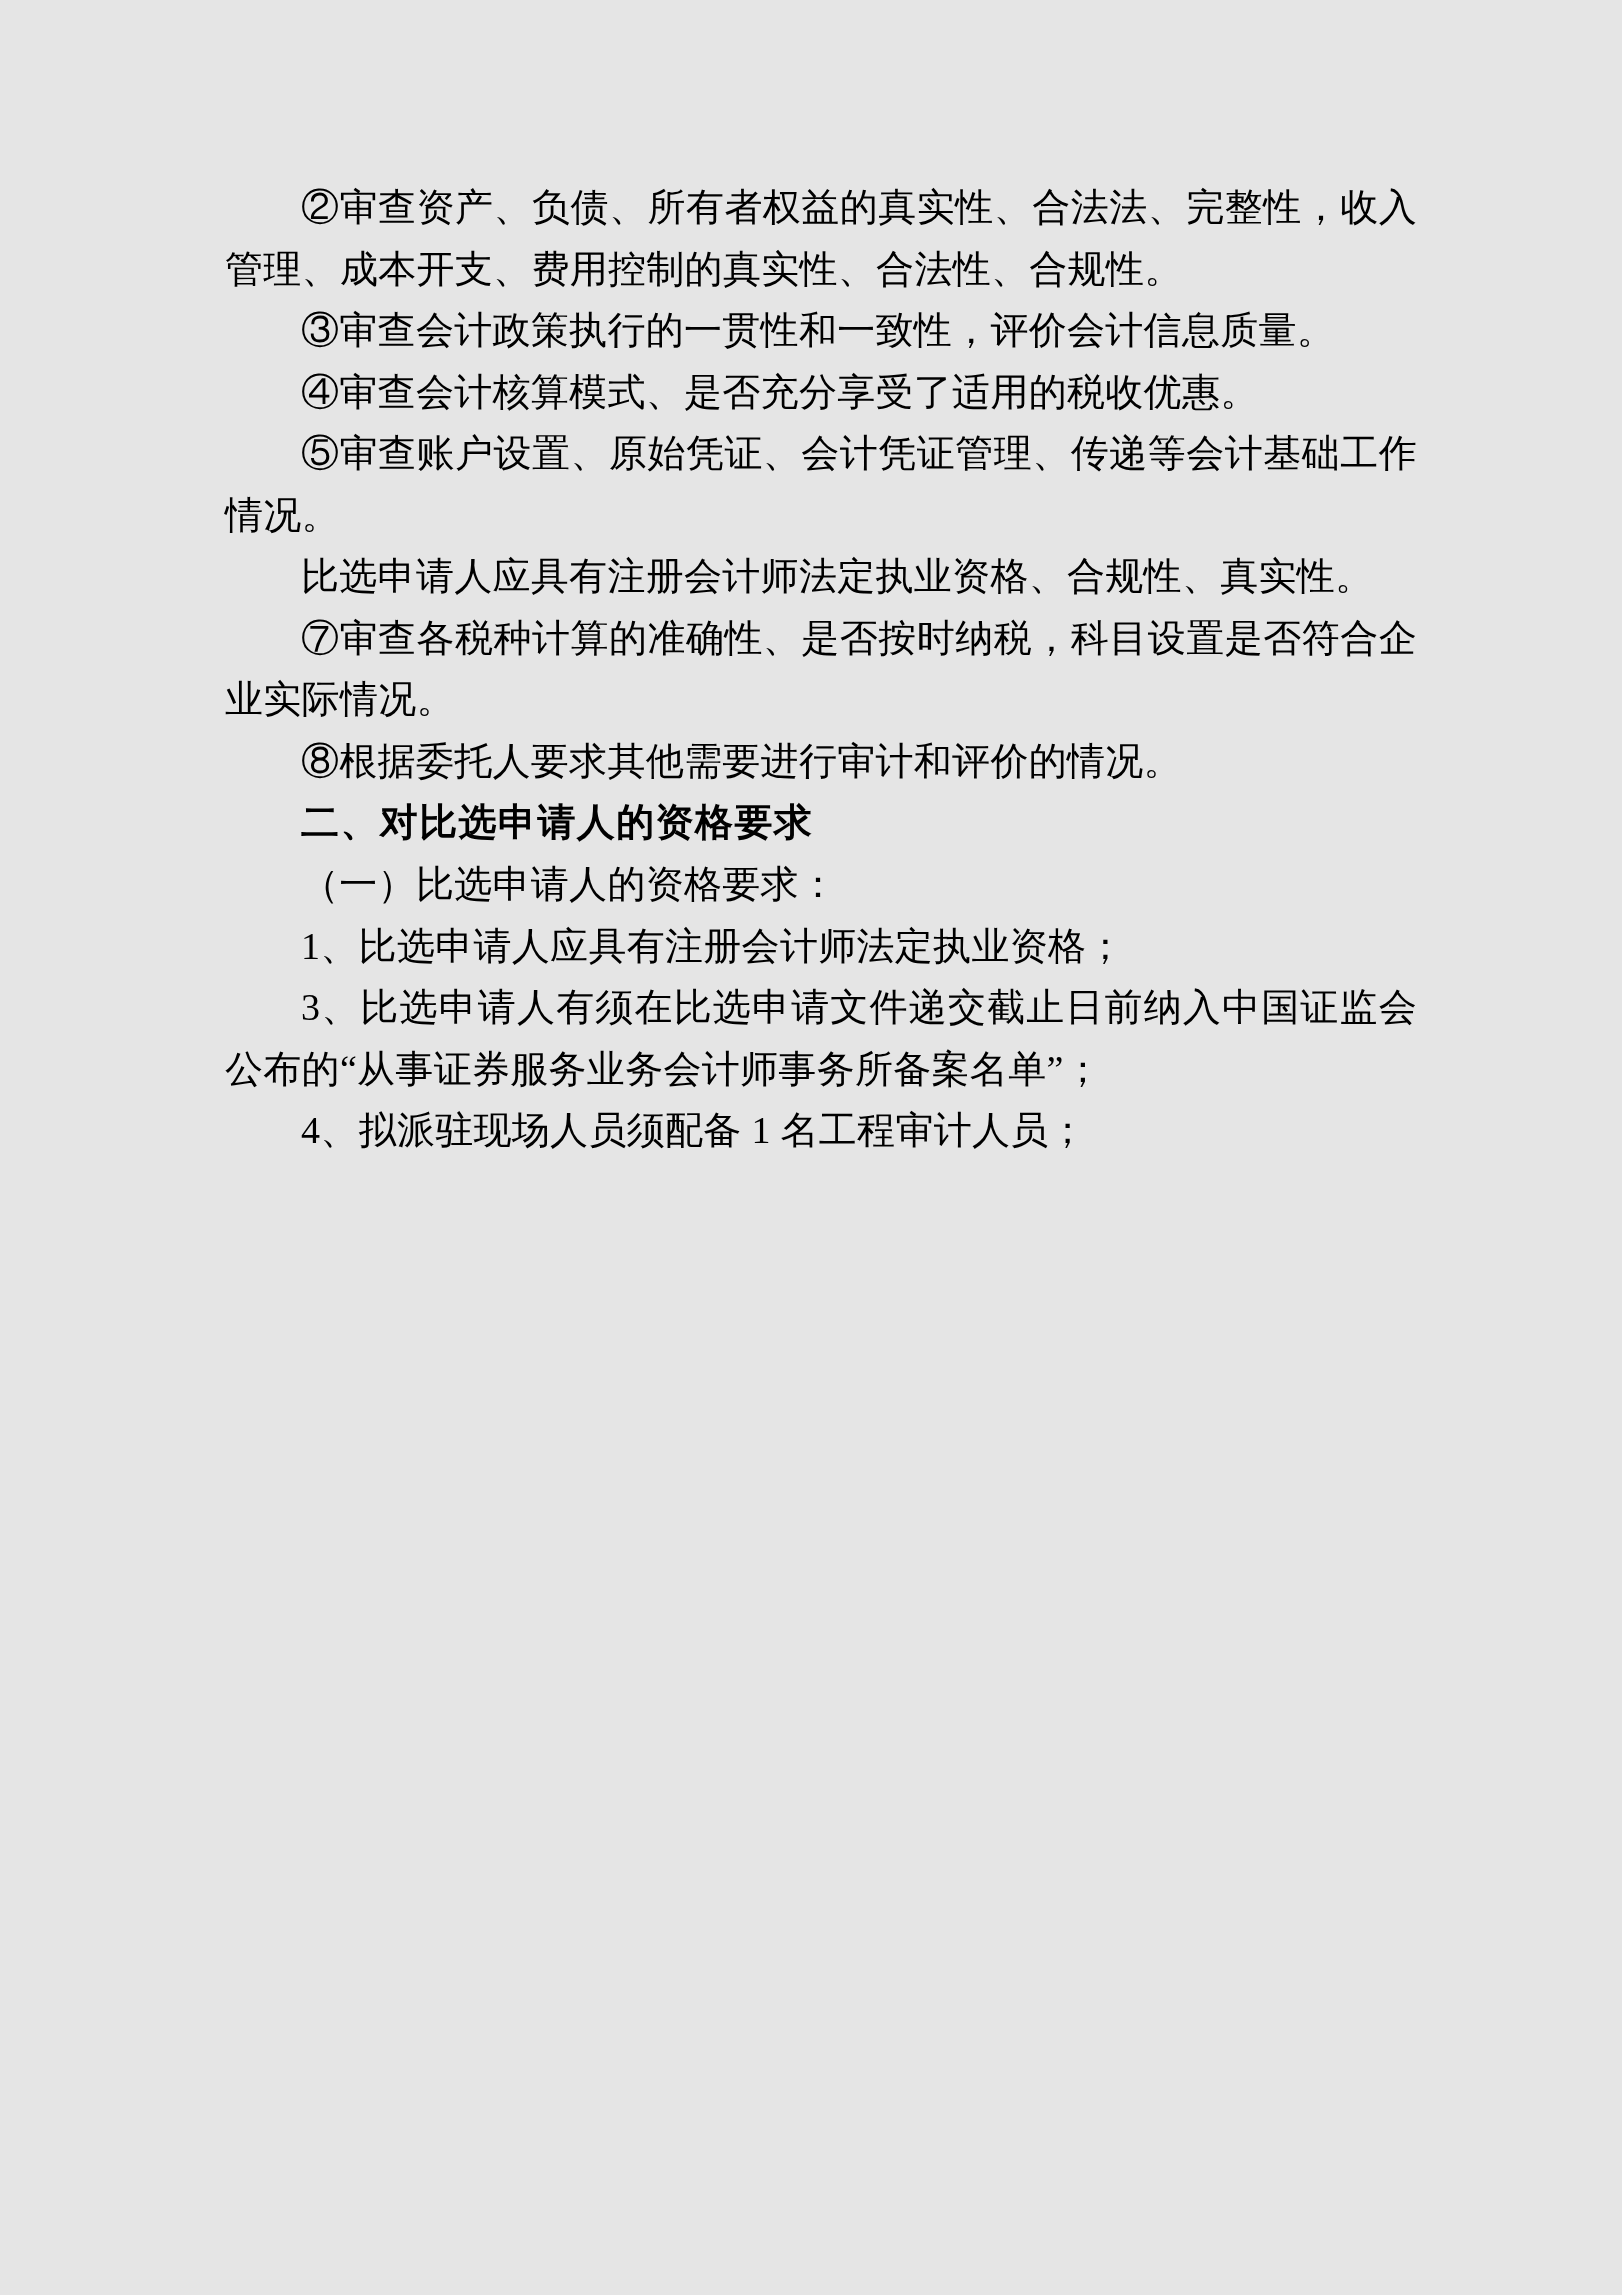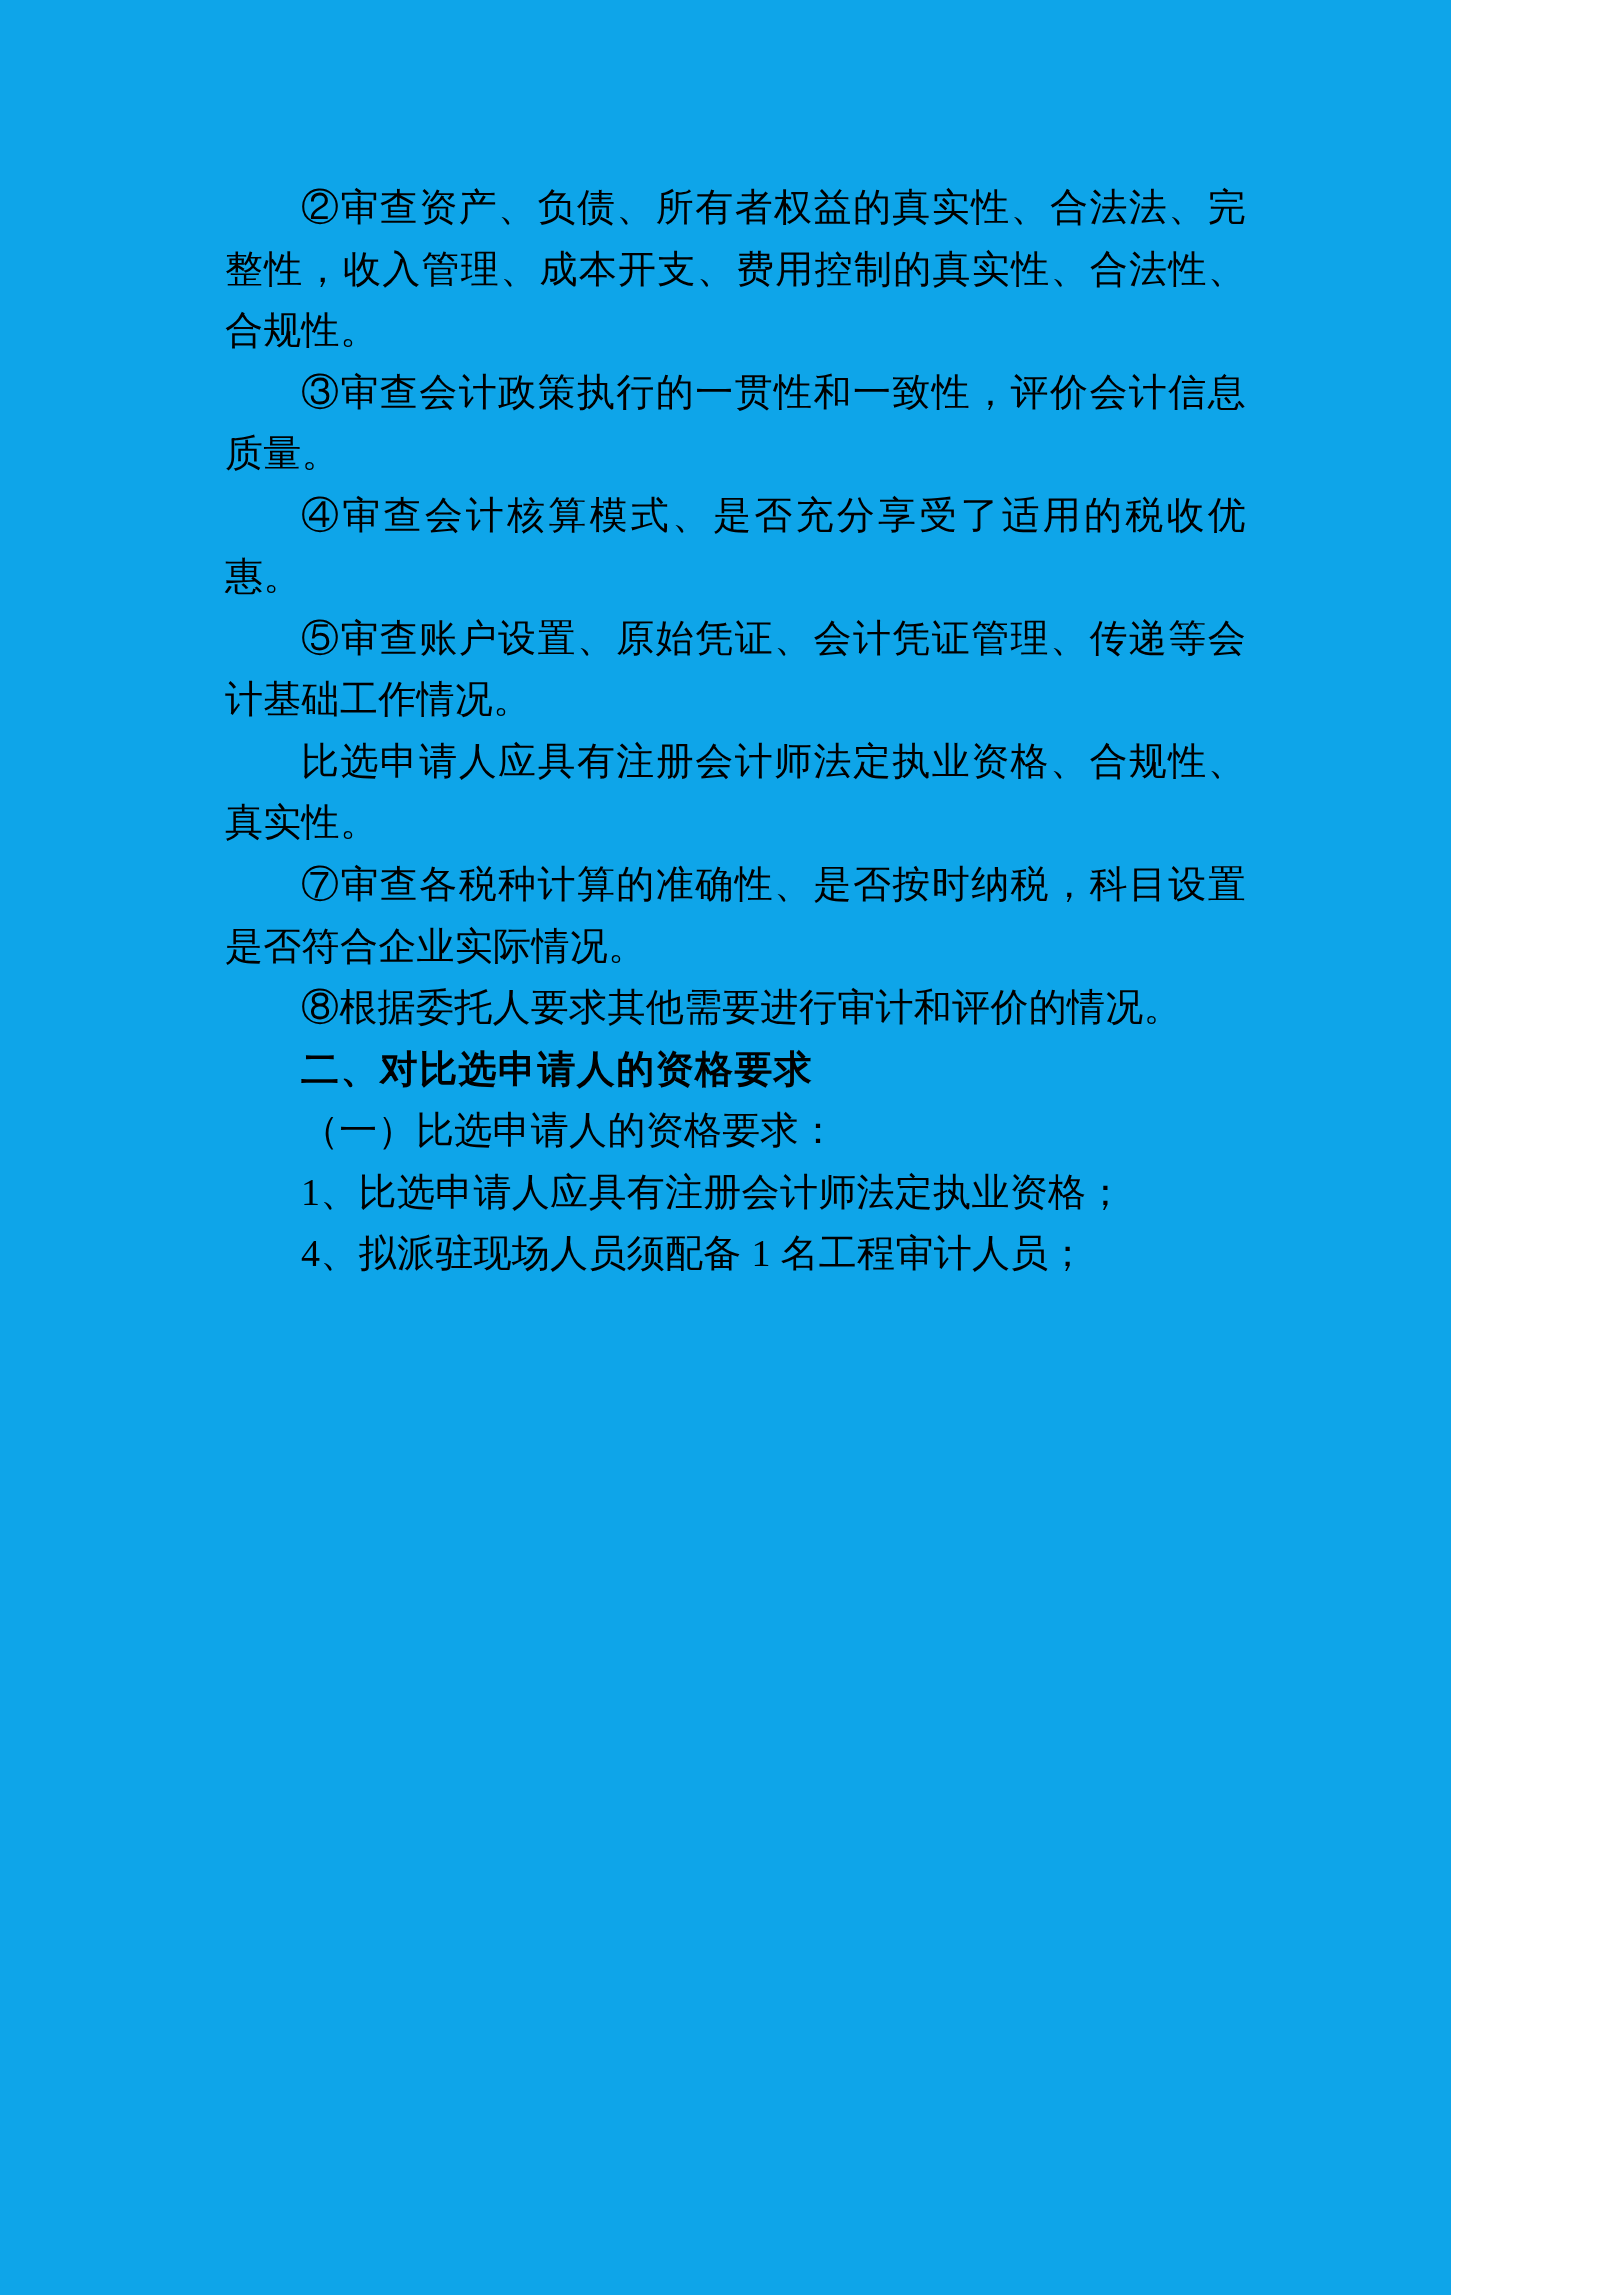--- a/index.html
+++ b/index.html
@@ -9,24 +9,24 @@
   }
   body {
     width: 1623px;
     height: 2295px;
     font-family: "Liberation Serif", "DejaVu Serif", serif;
     color: #000000;
     overflow: hidden;
   }
   .page {
     box-sizing: border-box;
-    width: 1451px;
+    width: 1622px;
     height: 2295px;
     padding: 177px 205px 136px 225px;
-    background: #0ea5e9;
+    background: #e5e5e5;
   }
   .doc-body {
     font-size: 38px;
     line-height: 1.62;
     text-align: justify;
     text-justify: inter-ideograph;
     letter-spacing: 0.3px;
   }
   p.para {
     margin: 0 0 0 0;
@@ -47,16 +47,17 @@
     <p class="para">②审查资产、负债、所有者权益的真实性、合法法、完整性，收入管理、成本开支、费用控制的真实性、合法性、合规性。</p>
     <p class="para">③审查会计政策执行的一贯性和一致性，评价会计信息质量。</p>
     <p class="para">④审查会计核算模式、是否充分享受了适用的税收优惠。</p>
     <p class="para">⑤审查账户设置、原始凭证、会计凭证管理、传递等会计基础工作情况。</p>
     <p class="para">比选申请人应具有注册会计师法定执业资格、合规性、真实性。</p>
     <p class="para">⑦审查各税种计算的准确性、是否按时纳税，科目设置是否符合企业实际情况。</p>
     <p class="para">⑧根据委托人要求其他需要进行审计和评价的情况。</p>
     <p class="heading">二、对比选申请人的资格要求</p>
     <p class="para">（一）比选申请人的资格要求：</p>
     <p class="para">1、比选申请人应具有注册会计师法定执业资格；</p>
+    <p class="para">3、比选申请人有须在比选申请文件递交截止日前纳入中国证监会公布的“从事证券服务业务会计师事务所备案名单”；</p>
     <p class="para">4、拟派驻现场人员须配备 1 名工程审计人员；</p>
   </div>
 </div>
 
 
 </body></html>

